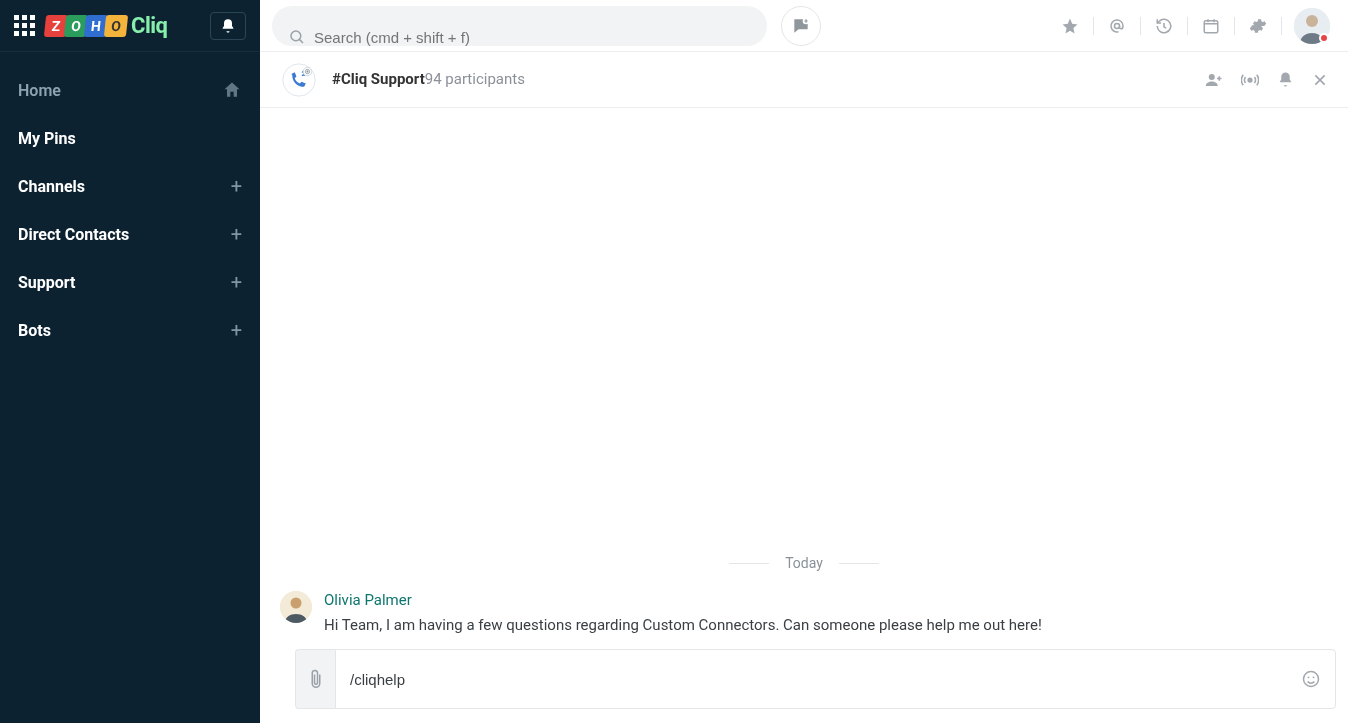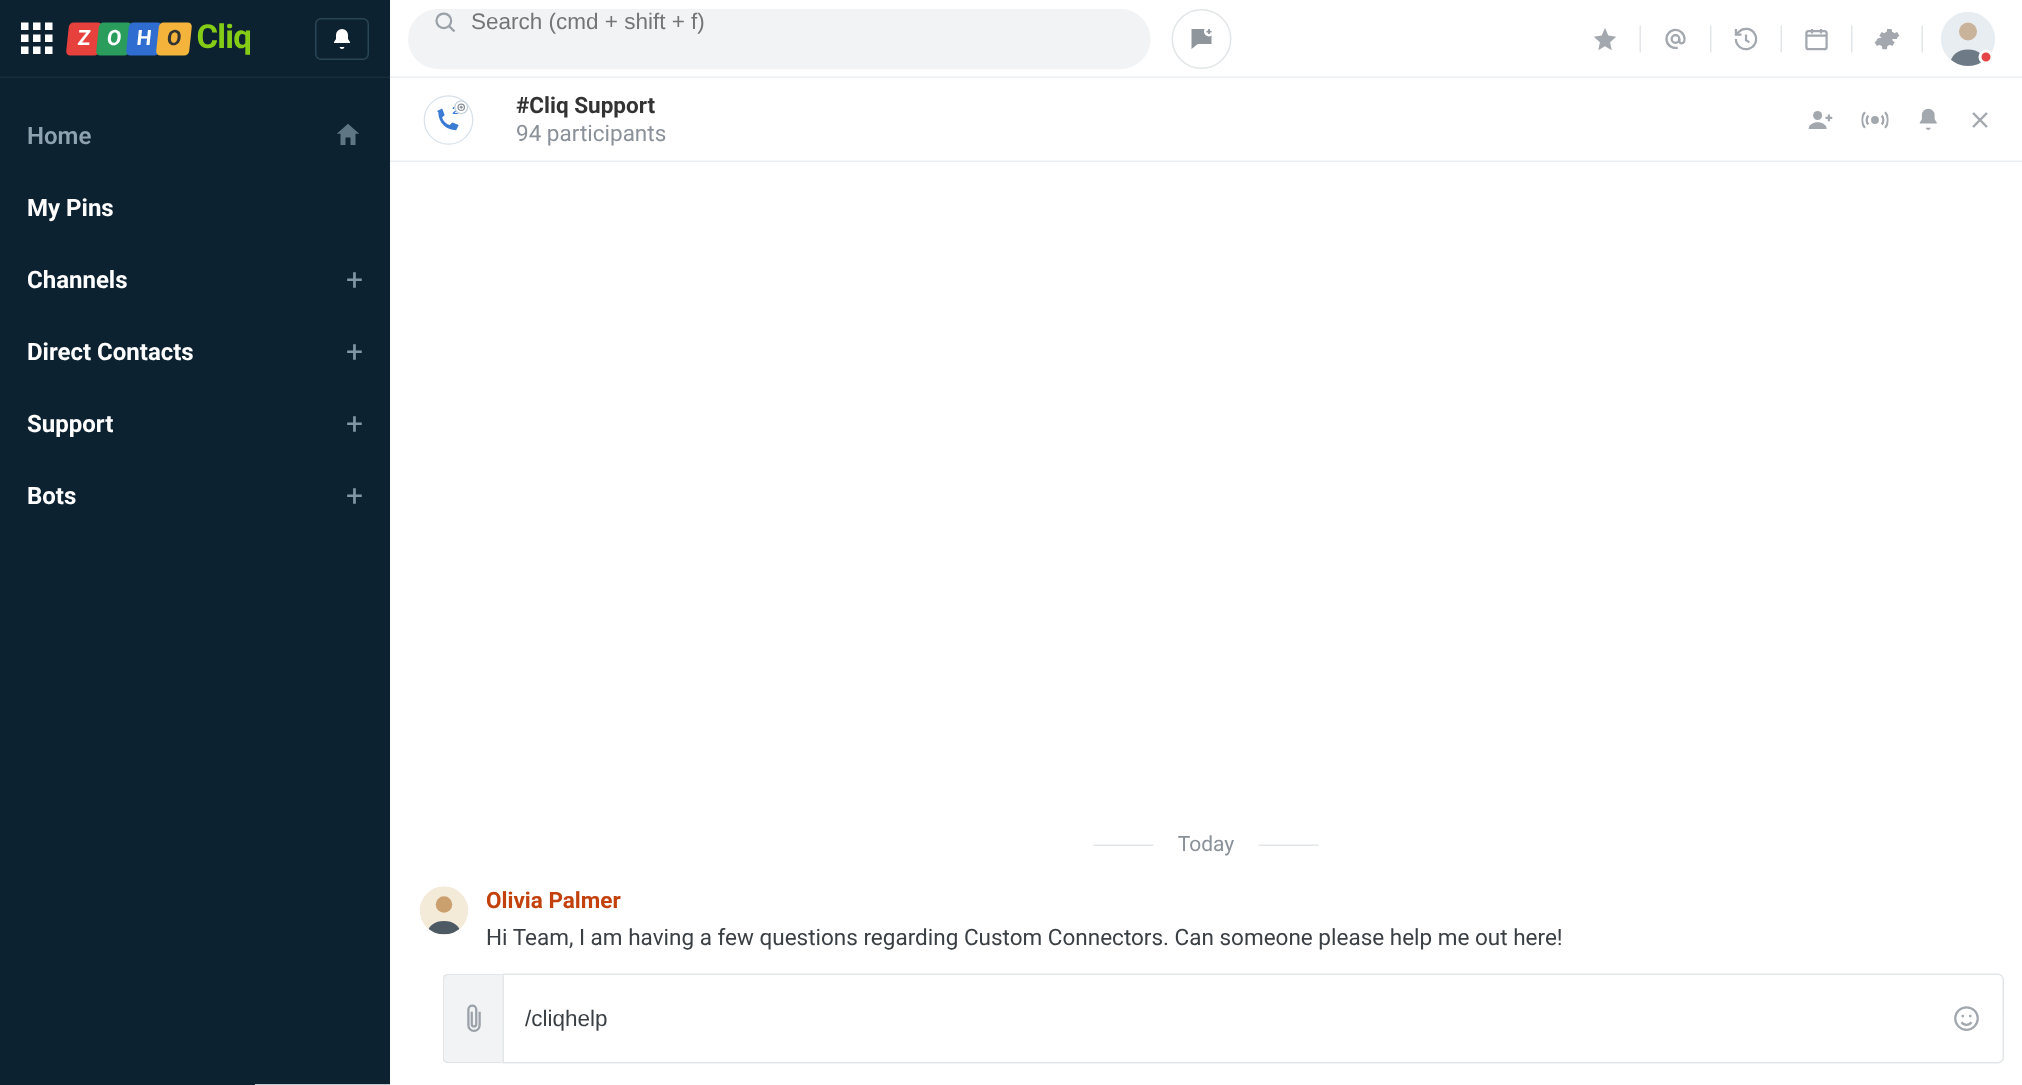--- a/index.html
+++ b/index.html
@@ -28,21 +28,21 @@
     display: grid;
     grid-template-columns: repeat(3, 5px);
     grid-template-rows: repeat(3, 5px);
     gap: 3px;
     cursor: pointer;
   }
   .apps-grid span { background: #fff; width: 5px; height: 5px; display: block; }
   .logo-word { display: flex; align-items: center; font-weight: 700; font-size: 20px; gap: 0; }
   .logo-tile { display:inline-flex; align-items:center; justify-content:center; width:22px; height:22px; color:#fff; font-size:14px; font-weight:700; transform: skewX(-6deg); border-radius:3px; margin-right:-2px;}
   .lt-z{background:#e6413d;} .lt-o1{background:#2a9d5c;} .lt-h{background:#2f6dd0;} .lt-o2{background:#f4b43c; color:#333;}
-  .logo-cliq { font-size:22px; font-weight:700; margin-left:6px; color:#84cc16; letter-spacing:-0.5px;}
+  .logo-cliq { font-size:22px; font-weight:700; margin-left:6px; color:#86efac; letter-spacing:-0.5px;}
   .notif-btn {
     margin-left: auto;
     width: 36px; height: 28px;
     border: 1px solid #2a4656;
     border-radius: 4px;
     display:flex; align-items:center; justify-content:center;
     cursor:pointer;
   }
   .notif-btn svg { fill:#fff; }
 
@@ -64,21 +64,21 @@
   .main { flex: 1 1 auto; display:flex; flex-direction:column; height:100vh; background:#fff; min-width:0; }
 
   .top-bar {
     height:52px; border-bottom:1px solid #eceff1;
     display:flex; align-items:center; padding:0 18px 0 12px; gap:10px;
   }
   .search-wrap {
     flex:0 0 auto;
     width: 495px;
     background:#f1f3f4; border-radius:24px; height:40px;
-    display:flex; align-items:flex-start; padding:0 16px; gap:8px;
+    display:flex; align-items:flex-end; padding:0 16px; gap:8px;
   }
   .search-wrap svg{ flex-shrink:0; }
   .search-input {
     border:none; outline:none; background:transparent; width:100%;
     font-size:15px; color:#8a9199;
   }
   .quick-msg-btn {
     width:40px; height:40px; border:1px solid #e3e6e8; border-radius:50%;
     display:flex; align-items:center; justify-content:center; cursor:pointer; margin-left:4px;
   }
@@ -94,37 +94,37 @@
     height:56px; border-bottom:1px solid #eceff1;
     display:flex; align-items:center; padding:0 20px; gap:14px;
   }
   .ch-avatar {
     width:38px; height:38px; border-radius:50%;
     background: linear-gradient(#fff,#fff);
     display:flex; align-items:center; justify-content:center;
     position:relative;
   }
   .ch-avatar svg { display:block; }
-  .ch-title-block { display:flex; flex-direction:column; line-height:1.25;margin-left:12px; }
+  .ch-title-block { display:flex; flex-direction:row; line-height:1.25; }
   .ch-title { font-weight:700; font-size:15px; color:#333;}
   .ch-sub { font-size:15px; color:#8a9199; }
   .ch-actions { margin-left:auto; display:flex; align-items:center; gap:18px; color:#a2a8ae;}
   .ch-actions .ico { cursor:pointer; display:flex; }
 
   
   .messages { flex:1 1 auto; overflow:auto; display:flex; flex-direction:column; }
   .msg-spacer { flex:1 1 auto; }
   .day-divider { display:flex; align-items:center; justify-content:center; gap:16px; padding:14px 0;}
   .day-divider .line { width:40px; height:1px; background:#e3e6e8;}
   .day-divider .lbl { color:#8a9199; font-size:14px; }
 
   .msg-row { display:flex; padding: 6px 20px 12px 20px; gap:12px; }
   .msg-avatar { width:32px; height:32px; border-radius:50%; background:#f3ead8; flex-shrink:0; overflow:hidden; position:relative;}
   .msg-body { display:flex; flex-direction:column; gap:6px; }
-  .msg-author { font-weight:700; font-size:15px; color:#c2410c;}
+  .msg-author { font-weight:400; font-size:15px; color:#0f766e;}
   .msg-text { font-size:15px; color:#3a3f44; line-height:1.45;}
 
   .actions-row { display:flex; justify-content:flex-end; padding:0 20px 6px 0;}
   .actions-link { color:#8a9199; font-size:13px; display:flex; align-items:center; gap:4px; cursor:pointer;}
   .chev-down { border:solid #8a9199; border-width:0 1.5px 1.5px 0; display:inline-block; padding:2.5px; transform:rotate(45deg); position:relative; top:-2px;}
 
   
   .composer { padding:0 12px 14px 12px; display:flex; gap:0;margin-left:23px;}
   .attach-box {
     width:40px; background:#f1f3f4; border:1px solid #e3e6e8; border-right:none;

